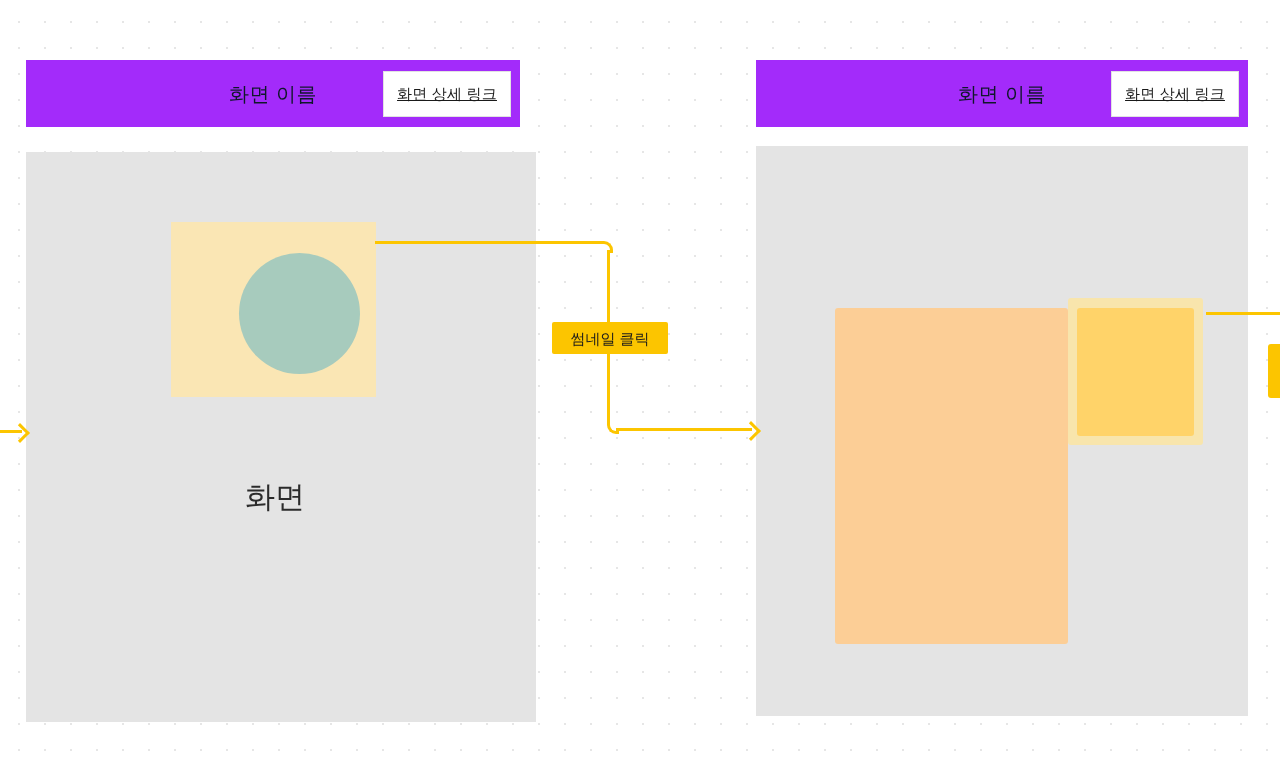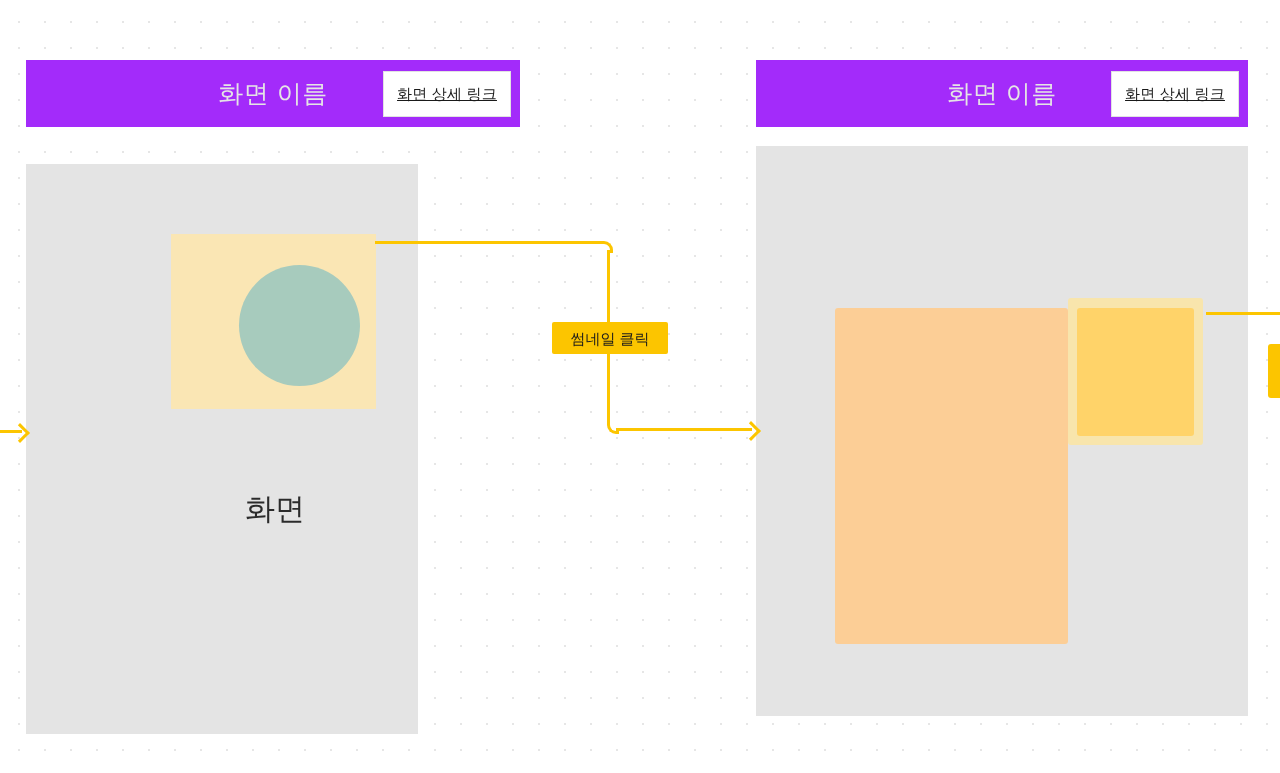--- a/index.html
+++ b/index.html
@@ -30,22 +30,22 @@
 
   .screen-header {
     position: absolute;
     background: #A32BFA;
     display: flex;
     align-items: center;
     justify-content: center;
     box-sizing: border-box;
   }
   .screen-title {
-    color: #e5e5e5;
-    font-size: 25px;
+    color: #0f172a;
+    font-size: 20px;
     letter-spacing: 0.5px;
     line-height: 1;
     white-space: nowrap;
   }
   .detail-link-btn {
     position: absolute;
     background: #FFFFFF;
     border: 1px solid #E2E2E2;
     display: flex;
     align-items: center;
@@ -168,21 +168,21 @@
 
   <div class="screen-frame" style="left:26px; top:60px; width:494px; height:656px;">
 
     <div class="screen-header" style="left:0px; top:0px; width:494px; height:67px;">
       <div class="screen-title">화면 이름</div>
       <div class="detail-link-btn" style="left:357px; top:11px; width:128px; height:46px;">
         <span>화면 상세 링크</span>
       </div>
     </div>
 
-    <div class="screen-body" style="left:0px; top:104px; width:392px; height:570px;">
+    <div class="screen-body" style="left:0px; top:92px; width:510px; height:570px;">
 
       <div class="thumb-card" style="left:145px; top:70px; width:205px; height:175px;">
         <div class="thumb-circle" style="left:68px; top:31px; width:121px; height:121px;"></div>
       </div>
 
       <div class="screen-word" style="left:219px; top:330px;">화면</div>
     </div>
   </div>
 
   <div class="screen-frame" style="left:756px; top:60px; width:492px; height:656px;">

